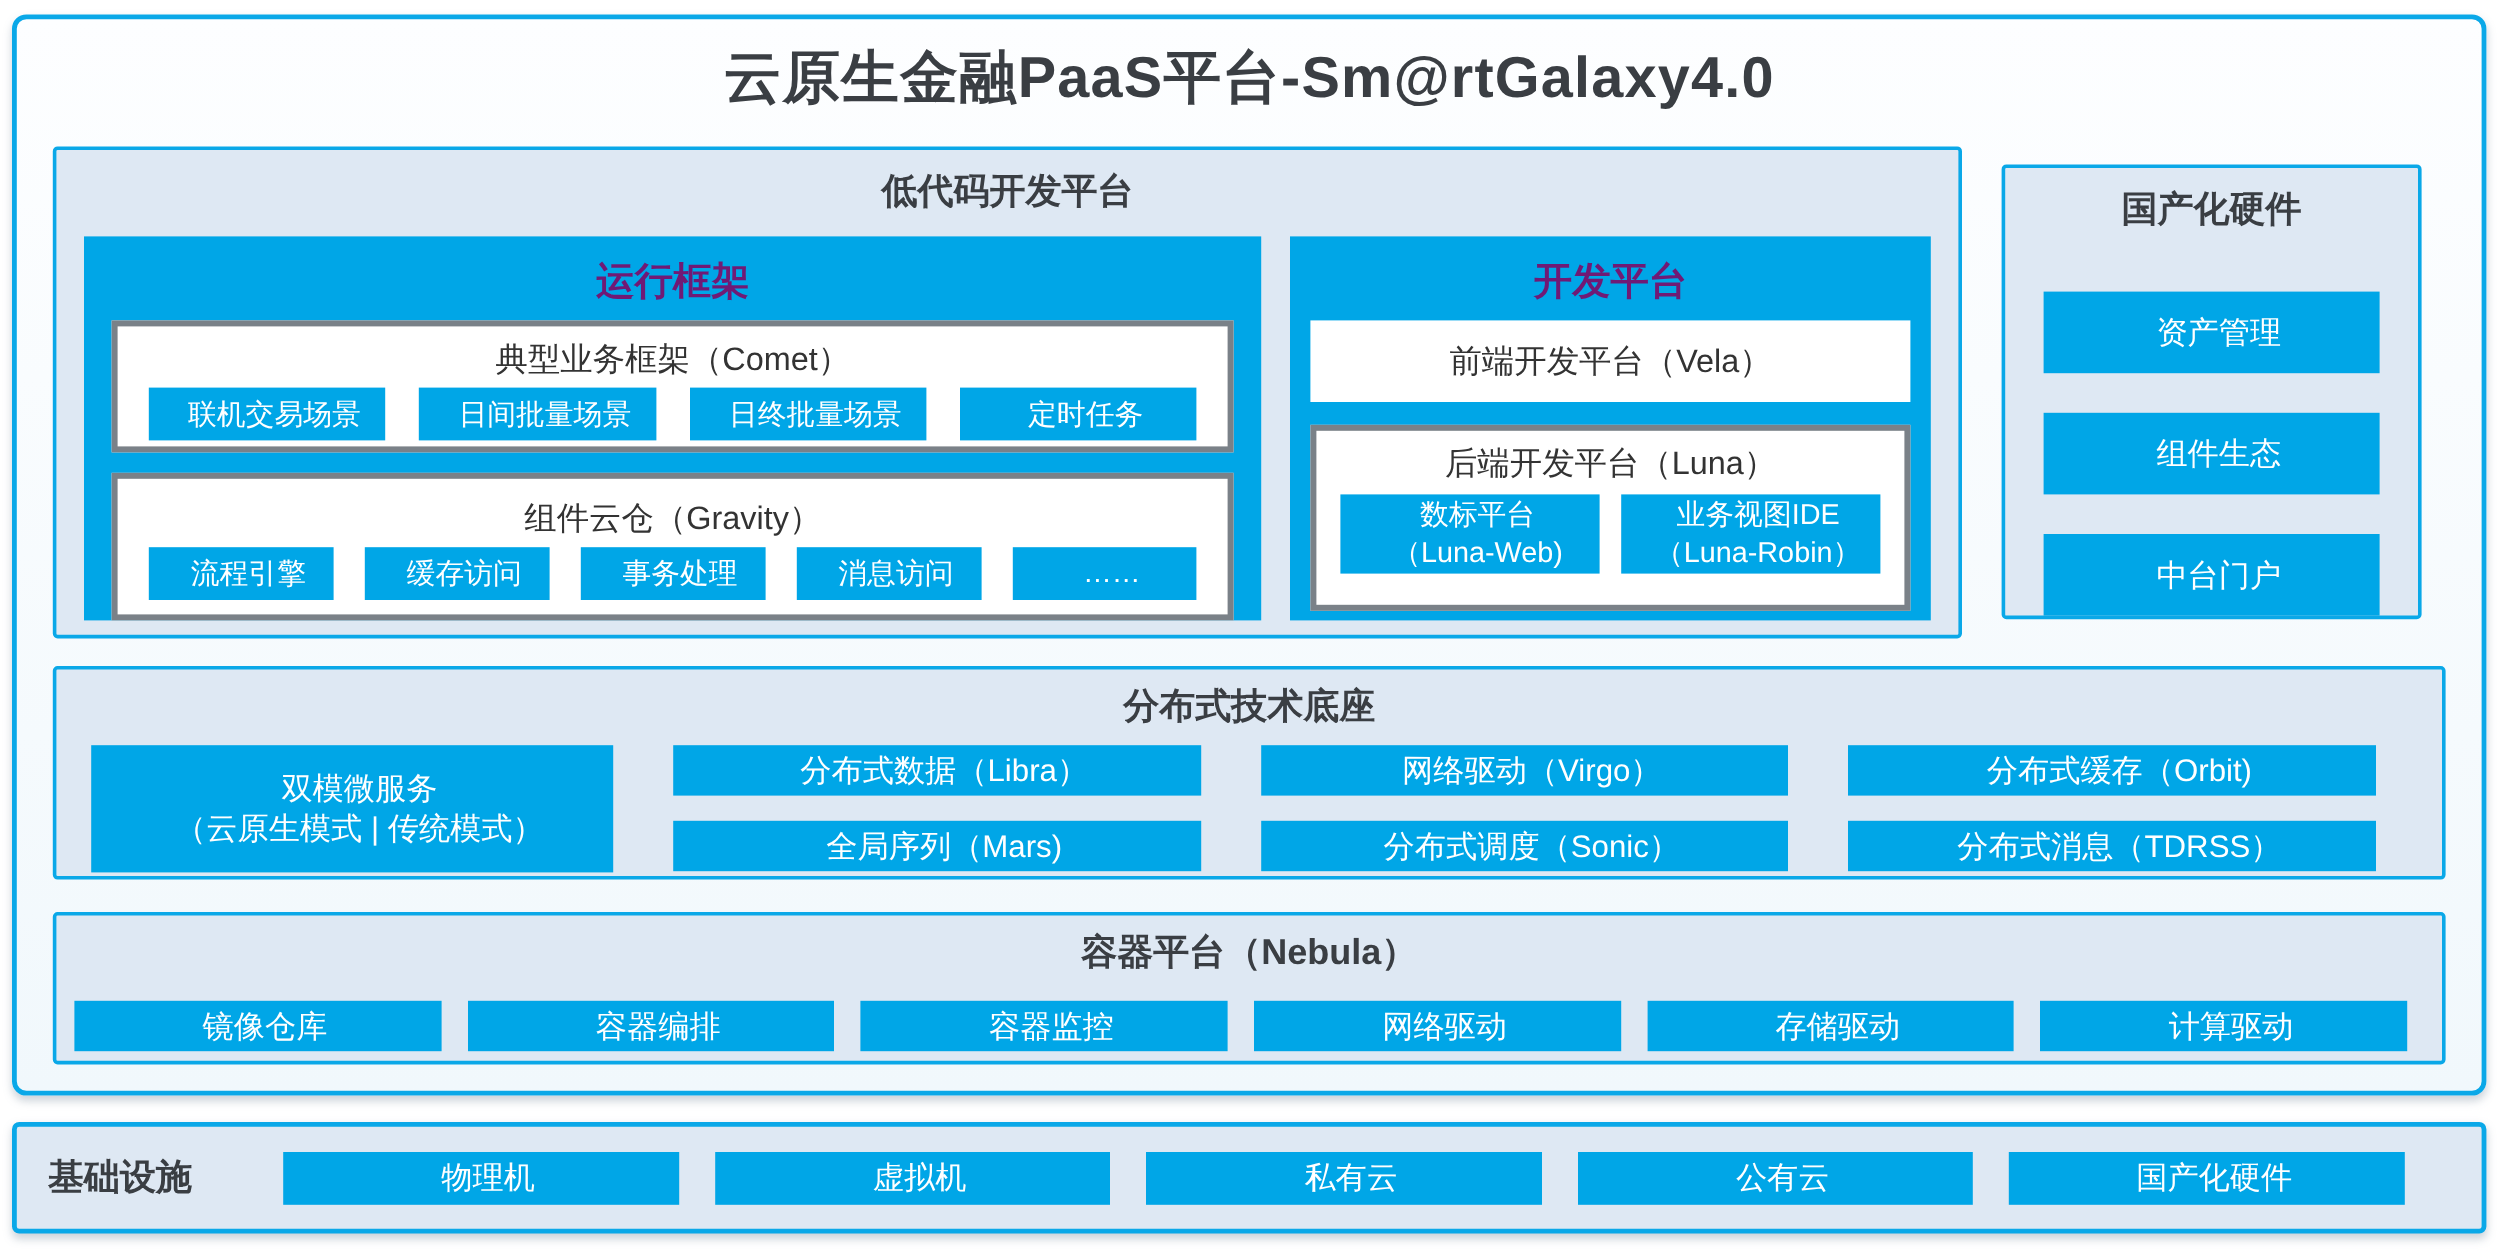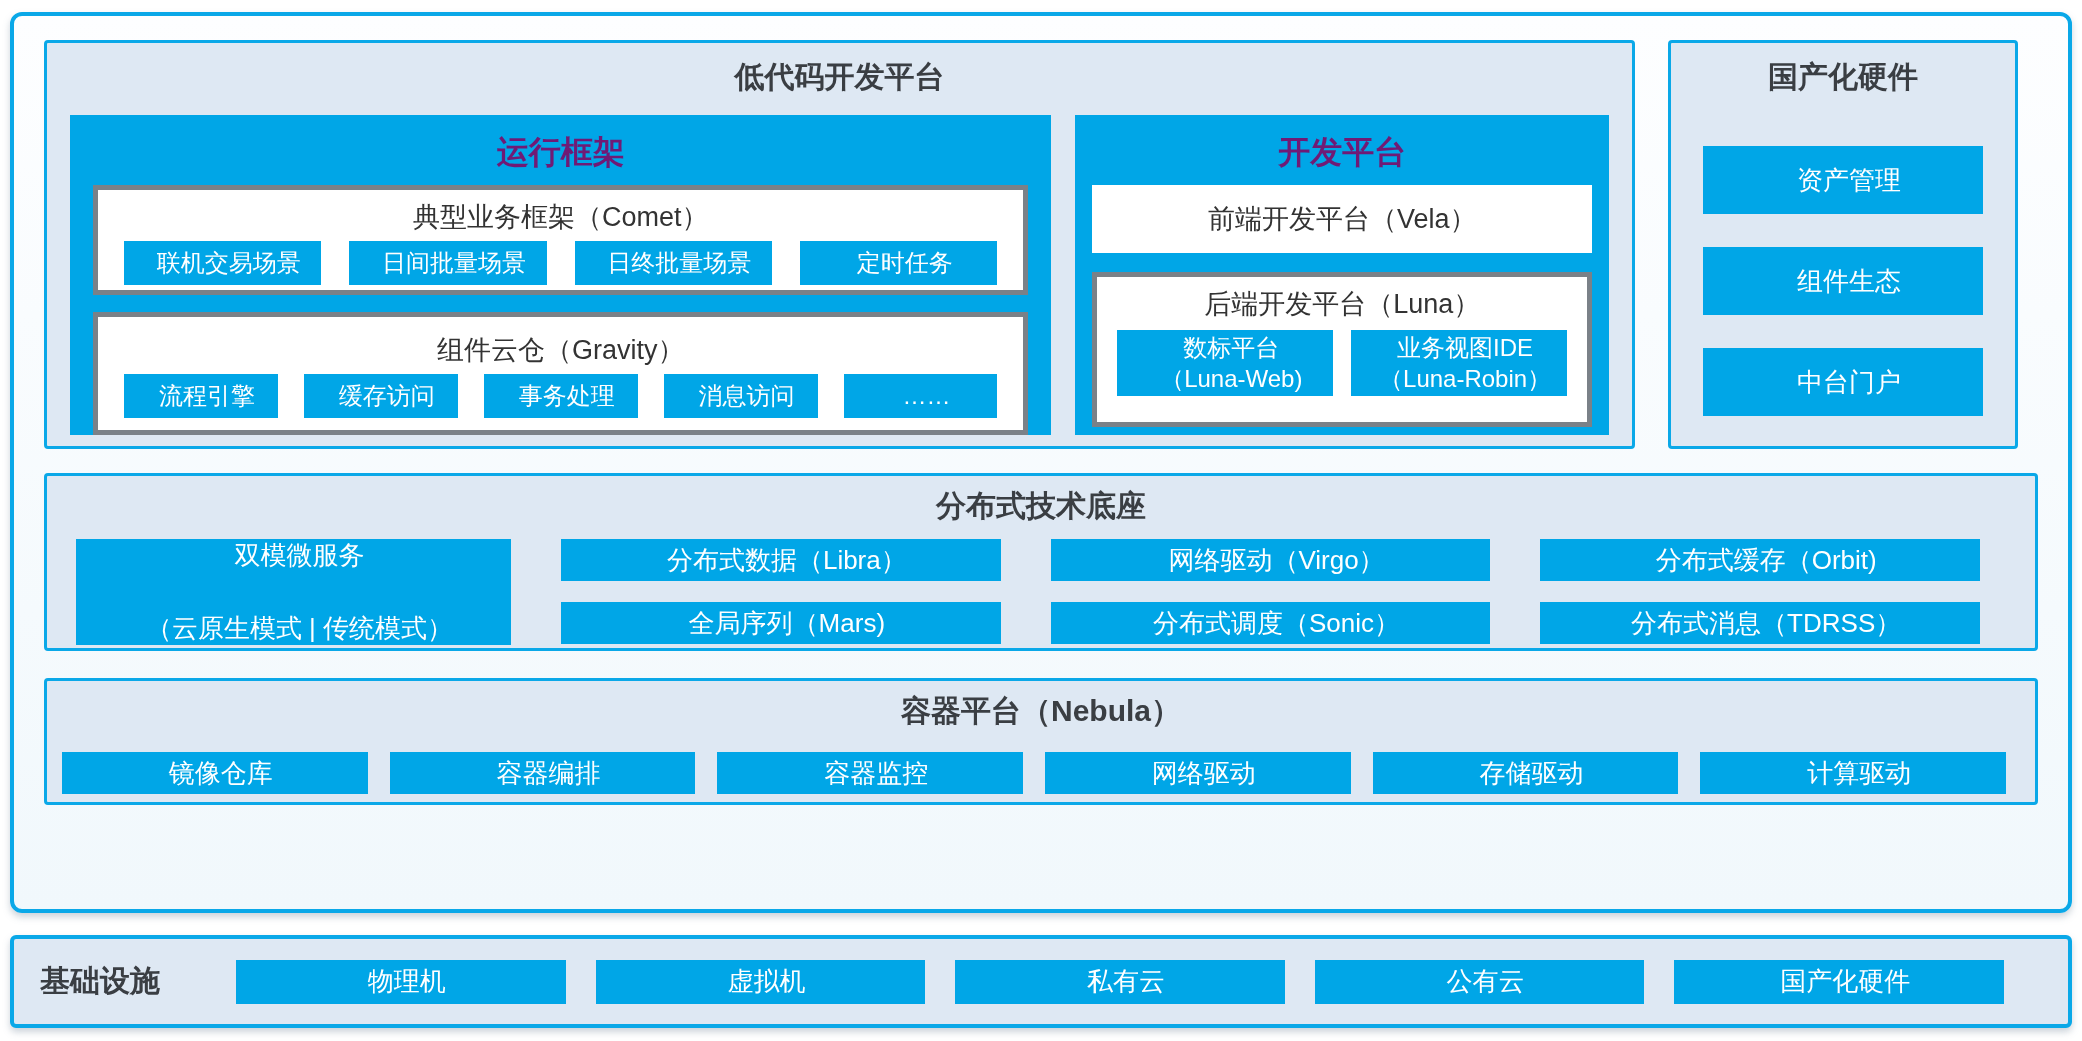--- a/index.html
+++ b/index.html
@@ -15,21 +15,21 @@
 
   .main{position:absolute;left:10px;top:12px;width:2062px;height:901px;
     border:4px solid var(--blue-border);border-radius:12px;
     background:linear-gradient(180deg,#FDFEFF 0%,#F1F8FC 100%);
     box-shadow:0 4px 7px rgba(110,130,150,.35);
     padding:0 30px;display:flex;flex-direction:column;}
 
   .title{margin-top:18px;text-align:center;font-size:48px;line-height:64px;
     font-weight:bold;color:var(--dark);letter-spacing:1px;}
 
-  .row1{display:flex;gap:33px;height:409px;margin-top:24px;}
+  .row1{display:flex;gap:33px;height:409px;margin-top:24px;align-items:center;}
 
   .panel{background:var(--panel);border:3px solid var(--blue-border);border-radius:4px;}
   .panel-header{text-align:center;font-size:30px;font-weight:bold;color:var(--dark);
     padding:14px 0 8px;}
 
   
   .panel-low-code{flex:1;display:flex;flex-direction:column;}
   .low-code-body{flex:1;display:flex;gap:24px;padding:9px 23px 12px;}
   .bluebox{background:var(--blue);display:flex;flex-direction:column;}
   .bluebox-runtime{flex:982;}
@@ -55,21 +55,21 @@
   
   .panel-mid{width:350px;margin-right:20px;display:flex;flex-direction:column;}
   .mid-chips{display:flex;flex-direction:column;gap:33px;margin-top:40px;align-items:center;}
   .mid-chip{width:280px;height:68px;flex:none;font-size:26px;}
 
   
   .panel-dist{margin-top:24px;height:178px;display:flex;flex-direction:column;}
   .panel-dist .panel-header{padding:10px 0 4px;}
   .dist-body{display:flex;gap:50px;padding:8px 55px 0 29px;}
   .chip-dual{width:435px;flex:none;height:106px;flex-direction:column;
-    line-height:33px;font-size:26px;justify-content:space-between;}
+    line-height:33px;font-size:26px;}
   .dist-col{flex:1;display:flex;flex-direction:column;gap:21px;}
   .dist-chip{height:42px;flex:none;font-size:26px;}
 
   
   .panel-nebula{margin-top:27px;height:127px;display:flex;flex-direction:column;}
   .panel-nebula .panel-header{padding:10px 0 0;}
   .nebula-chips{margin-top:20px;padding:0 29px 0 15px;gap:22px;}
   .nebula-chips .chip{height:42px;font-size:26px;text-align:right;}
 
   
@@ -80,20 +80,21 @@
   .infra-label{font-size:30px;font-weight:bold;color:var(--dark);margin-right:76px;
     white-space:nowrap;}
   .infra-chips{flex:1;display:flex;gap:30px;}
   .infra-chips .chip{height:44px;font-size:26px;}
 </style>
 </head>
 <body>
 
 <div class="main">
 
+  <div class="title">云原生金融PaaS平台-Sm@rtGalaxy4.0</div>
 
   <div class="row1">
 
     <section class="panel panel-low-code">
       <div class="panel-header">低代码开发平台</div>
       <div class="low-code-body">
 
         <div class="bluebox bluebox-runtime">
           <div class="bluebox-title">运行框架</div>
 

